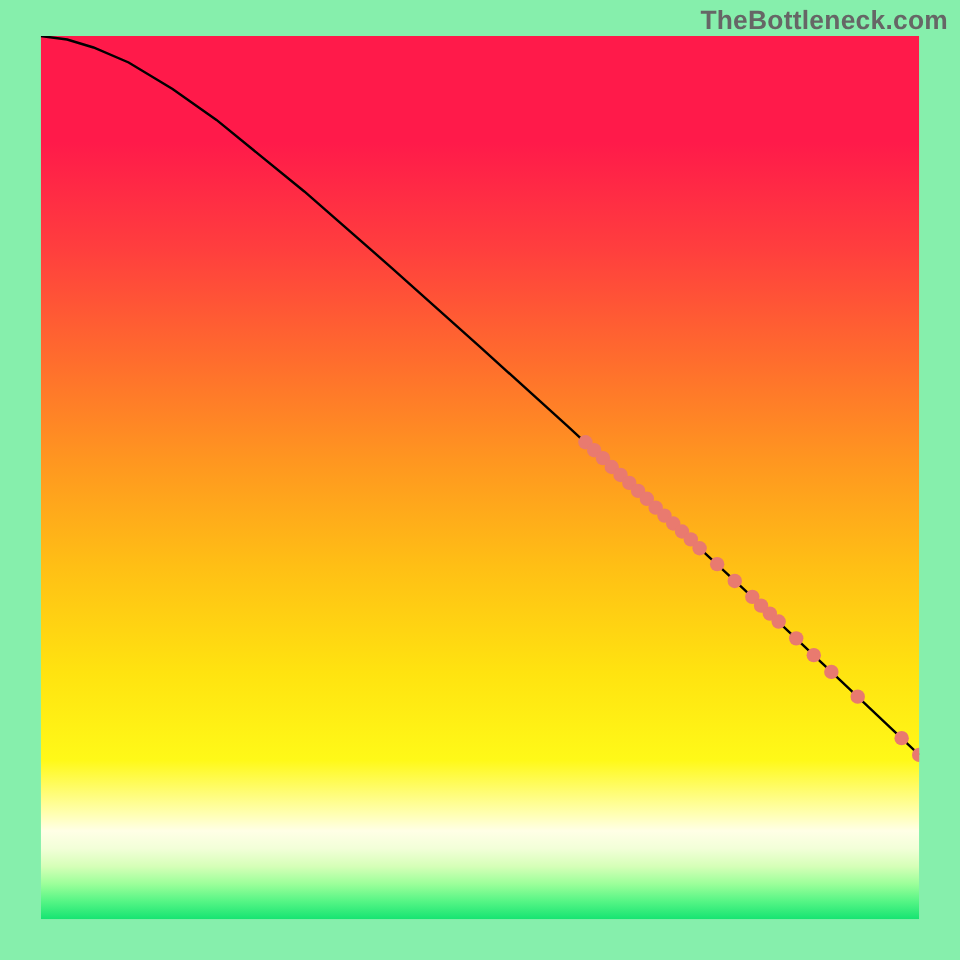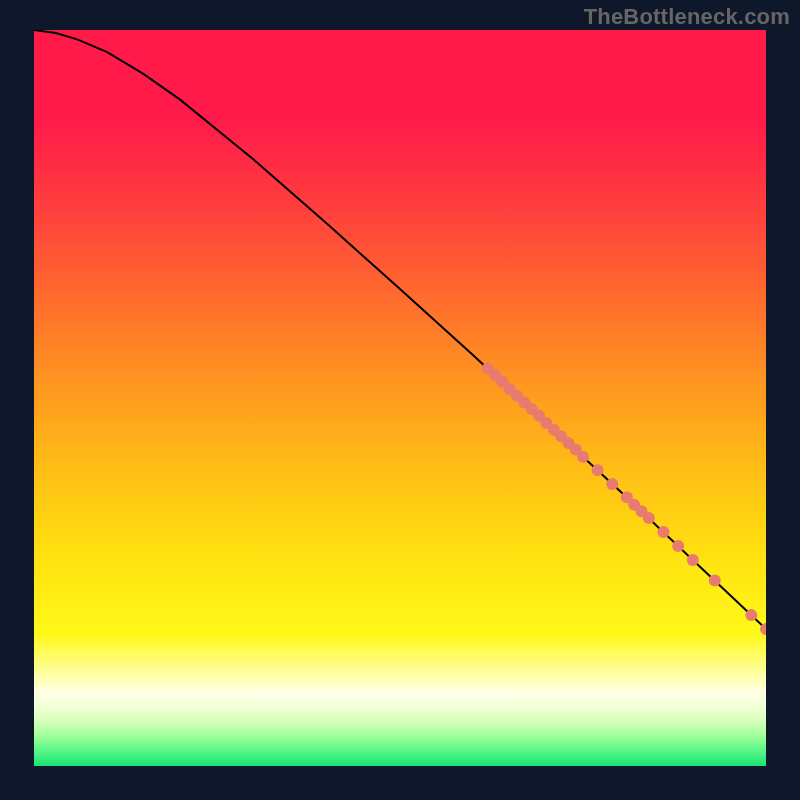--- a/index.html
+++ b/index.html
@@ -8,21 +8,21 @@
     background: #000;
     width: 800px;
     height: 800px;
     overflow: hidden;
     font-family: Arial, Helvetica, sans-serif;
   }
   .frame {
     position: relative;
     width: 800px;
     height: 800px;
-    background: #0f172a;
+    background: #86efac;
   }
   .watermark {
     position: absolute;
     top: 4px;
     right: 10px;
     color: #666;
     font-size: 22px;
     font-weight: 600;
     letter-spacing: 0.2px;
     z-index: 20;

